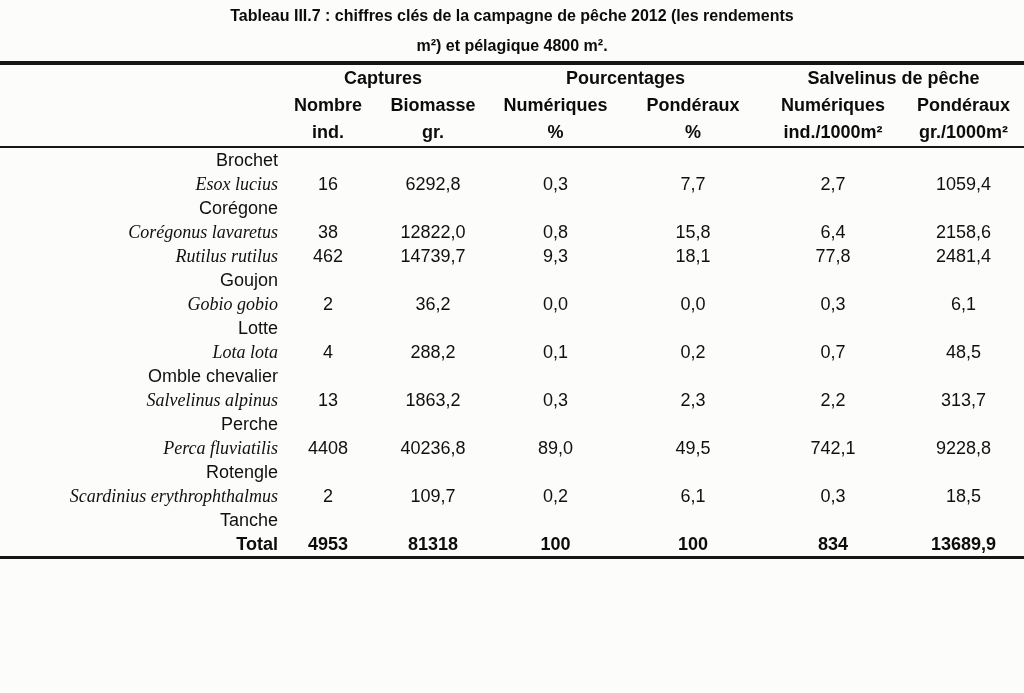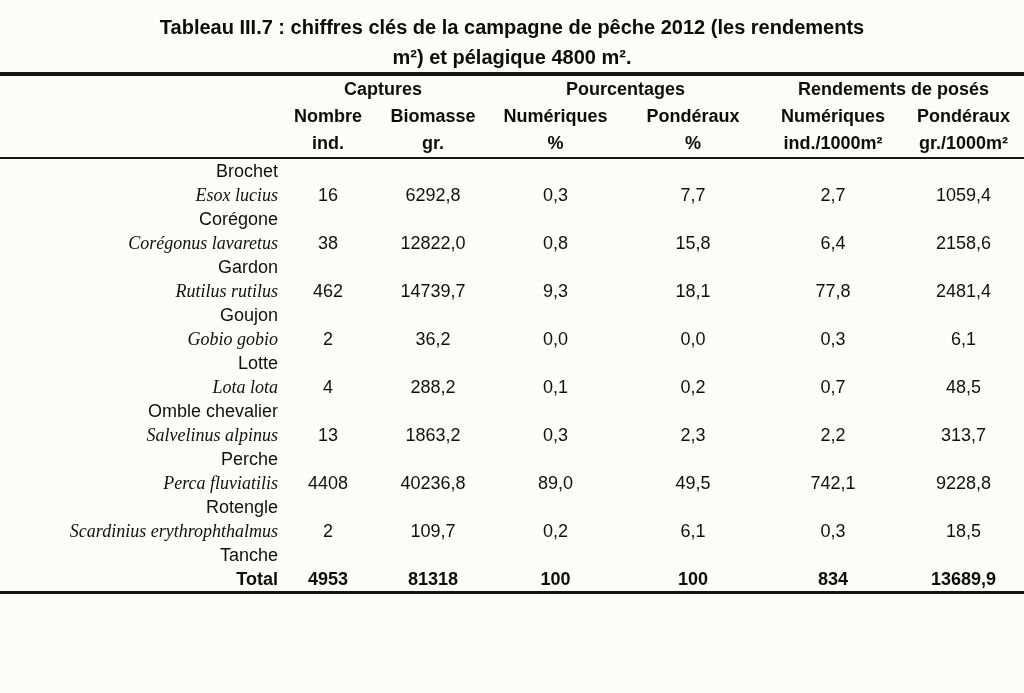--- a/index.html
+++ b/index.html
@@ -10,24 +10,24 @@
   .page {
     position: relative;
     width: 1024px;
     height: 693px;
     background: #fcfcfa;
     font-family: "Liberation Sans", sans-serif;
     color: #101010;
     overflow: hidden;
   }
   .title {
-    padding-top: 12px;
+    padding-top: 1px;
     text-align: center;
     font-weight: bold;
-    font-size: 20px;
+    font-size: 16px;
     line-height: 30px;
     color: #0c0c0c;
   }
   table.data-table {
     width: 1024px;
     margin-top: 0;
     border-collapse: collapse;
     table-layout: fixed;
     border-top: 4px solid #161616;
     border-bottom: 3px solid #161616;
@@ -87,21 +87,21 @@
       <col style="width:135px">
       <col style="width:140px">
       <col style="width:140px">
       <col style="width:121px">
     </colgroup>
     <thead>
       <tr>
         <th></th>
         <th colspan="2">Captures</th>
         <th colspan="2">Pourcentages</th>
-        <th colspan="2">Rendements de posés</th>
+        <th colspan="2">Salvelinus de pêche</th>
       </tr>
       <tr>
         <th></th>
         <th>Nombre</th>
         <th>Biomasse</th>
         <th>Numériques</th>
         <th>Pondéraux</th>
         <th>Numériques</th>
         <th>Pondéraux</th>
       </tr>
@@ -146,29 +146,20 @@
         <tr>
           <td class="species latin">Corégonus lavaretus</td>
           <td class="num">38</td>
           <td class="num">12822,0</td>
           <td class="num">0,8</td>
           <td class="num">15,8</td>
           <td class="num">6,4</td>
           <td class="num">2158,6</td>
         </tr>
         <tr>
-          <td class="species common">Gardon</td>
-          <td class="num"></td>
-          <td class="num"></td>
-          <td class="num"></td>
-          <td class="num"></td>
-          <td class="num"></td>
-          <td class="num"></td>
-        </tr>
-        <tr>
           <td class="species latin">Rutilus rutilus</td>
           <td class="num">462</td>
           <td class="num">14739,7</td>
           <td class="num">9,3</td>
           <td class="num">18,1</td>
           <td class="num">77,8</td>
           <td class="num">2481,4</td>
         </tr>
         <tr>
           <td class="species common">Goujon</td>

